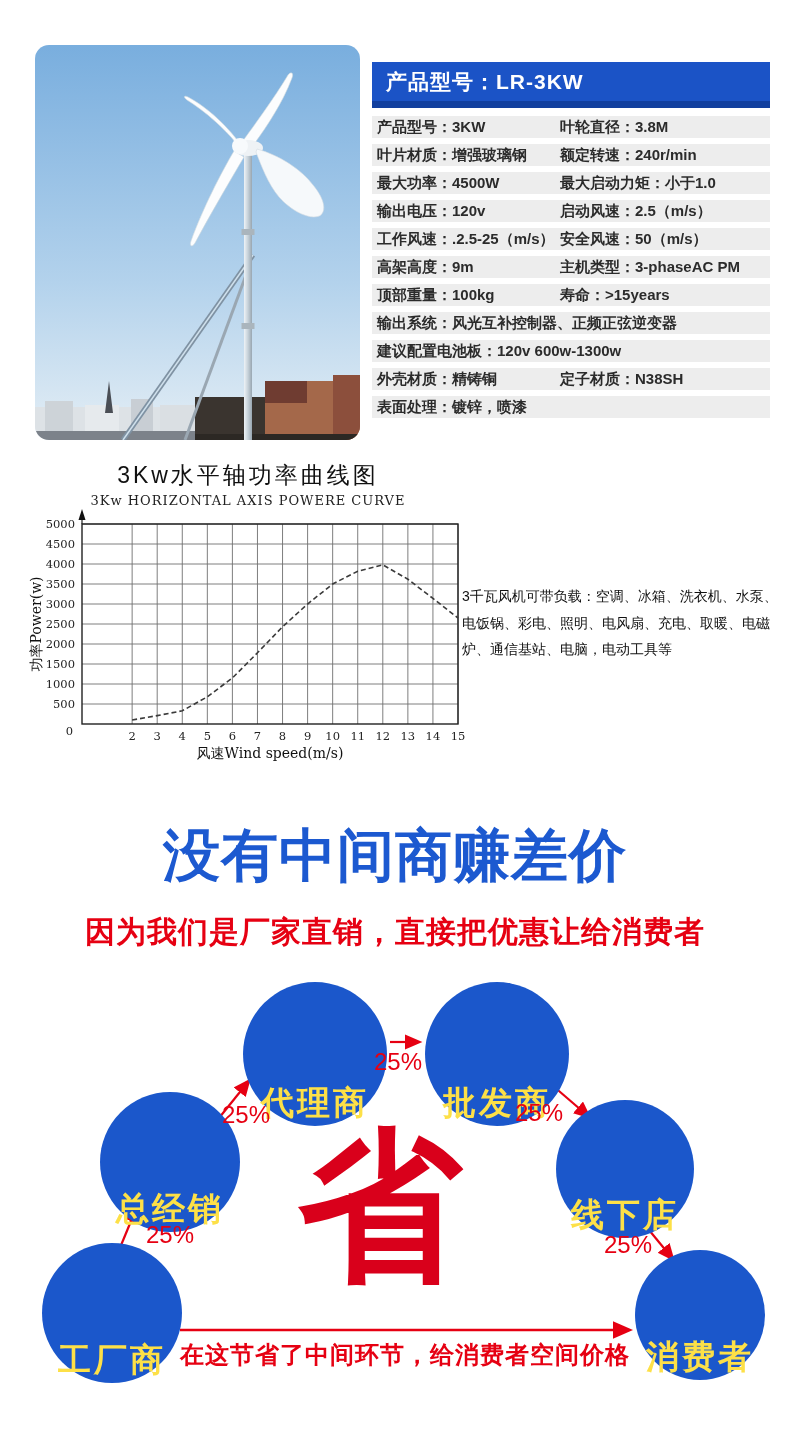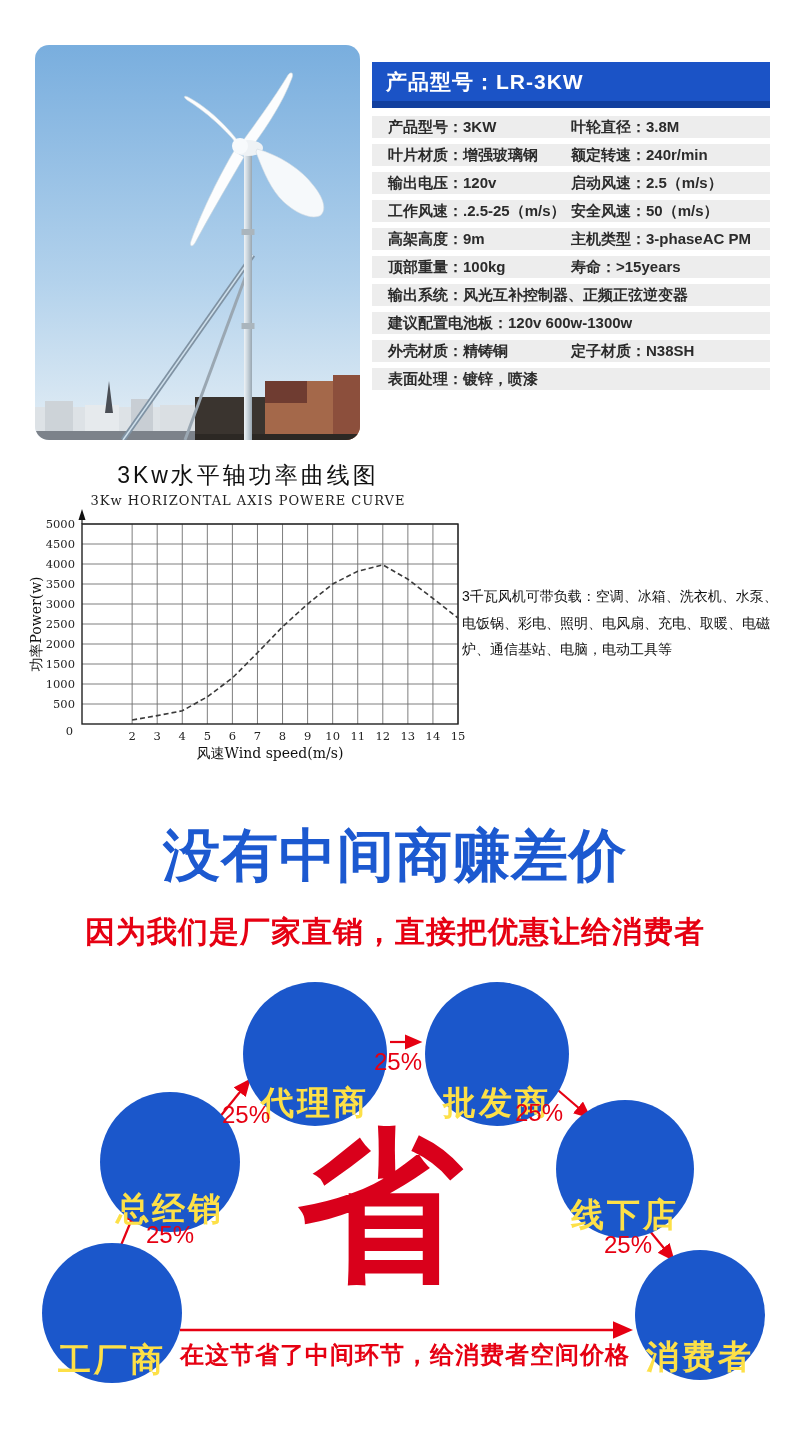--- a/index.html
+++ b/index.html
@@ -9,21 +9,21 @@
   
   .photo{position:absolute;left:35px;top:45px;width:325px;height:395px;border-radius:14px;overflow:hidden;}
 
   
   .spec{position:absolute;left:372px;top:62px;width:398px;}
   .spec-header{background:#1b53c6;border-bottom:7px solid #123f9e;height:39px;
                display:flex;align-items:center;padding-left:14px;}
   .spec-header span{color:#fff;font-size:21px;font-weight:bold;letter-spacing:1px;}
   .spec-table{margin-top:8px;}
   .spec-row{background:#ededed;height:22px;margin-bottom:6px;display:flex;align-items:center;
-            padding-left:16px;font-size:15px;font-weight:600;color:#2b2b2b;white-space:nowrap;}
+            padding-left:5px;font-size:15px;font-weight:600;color:#2b2b2b;white-space:nowrap;}
   .spec-row .cl{min-width:183px;display:inline-block;}
 
   
   .chart-block{position:absolute;left:28px;top:460px;width:440px;color:#111;}
   .chart-title{text-align:center;font-family:Liberation Sans, sans-serif;font-size:23px;letter-spacing:3px;color:#111;}
   .chart-subtitle{text-align:center;font-family:"DejaVu Serif",serif;font-size:13px;letter-spacing:1px;color:#222;margin-top:2px;}
   .tick{font:11.5px "DejaVu Serif",serif;fill:#222;}
   .axis-label{font:14px "DejaVu Serif",serif;fill:#111;}
 
   .load-note{position:absolute;left:462px;top:583px;width:320px;font-size:14px;line-height:1.9;
@@ -116,20 +116,24 @@
       <span>产品型号：LR-3KW</span>
     </div>
     <div class="spec-table">
       <div class="spec-row">
           <span class="cl">产品型号：3KW</span>
           <span>叶轮直径：3.8M</span>
         </div>
       <div class="spec-row">
           <span class="cl">叶片材质：增强玻璃钢</span>
           <span>额定转速：240r/min</span>
+        </div>
+      <div class="spec-row">
+          <span class="cl">最大功率：4500W</span>
+          <span>最大启动力矩：小于1.0</span>
         </div>
       <div class="spec-row">
           <span class="cl">输出电压：120v</span>
           <span>启动风速：2.5（m/s）</span>
         </div>
       <div class="spec-row">
           <span class="cl">工作风速：.2.5-25（m/s）</span>
           <span>安全风速：50（m/s）</span>
         </div>
       <div class="spec-row">

